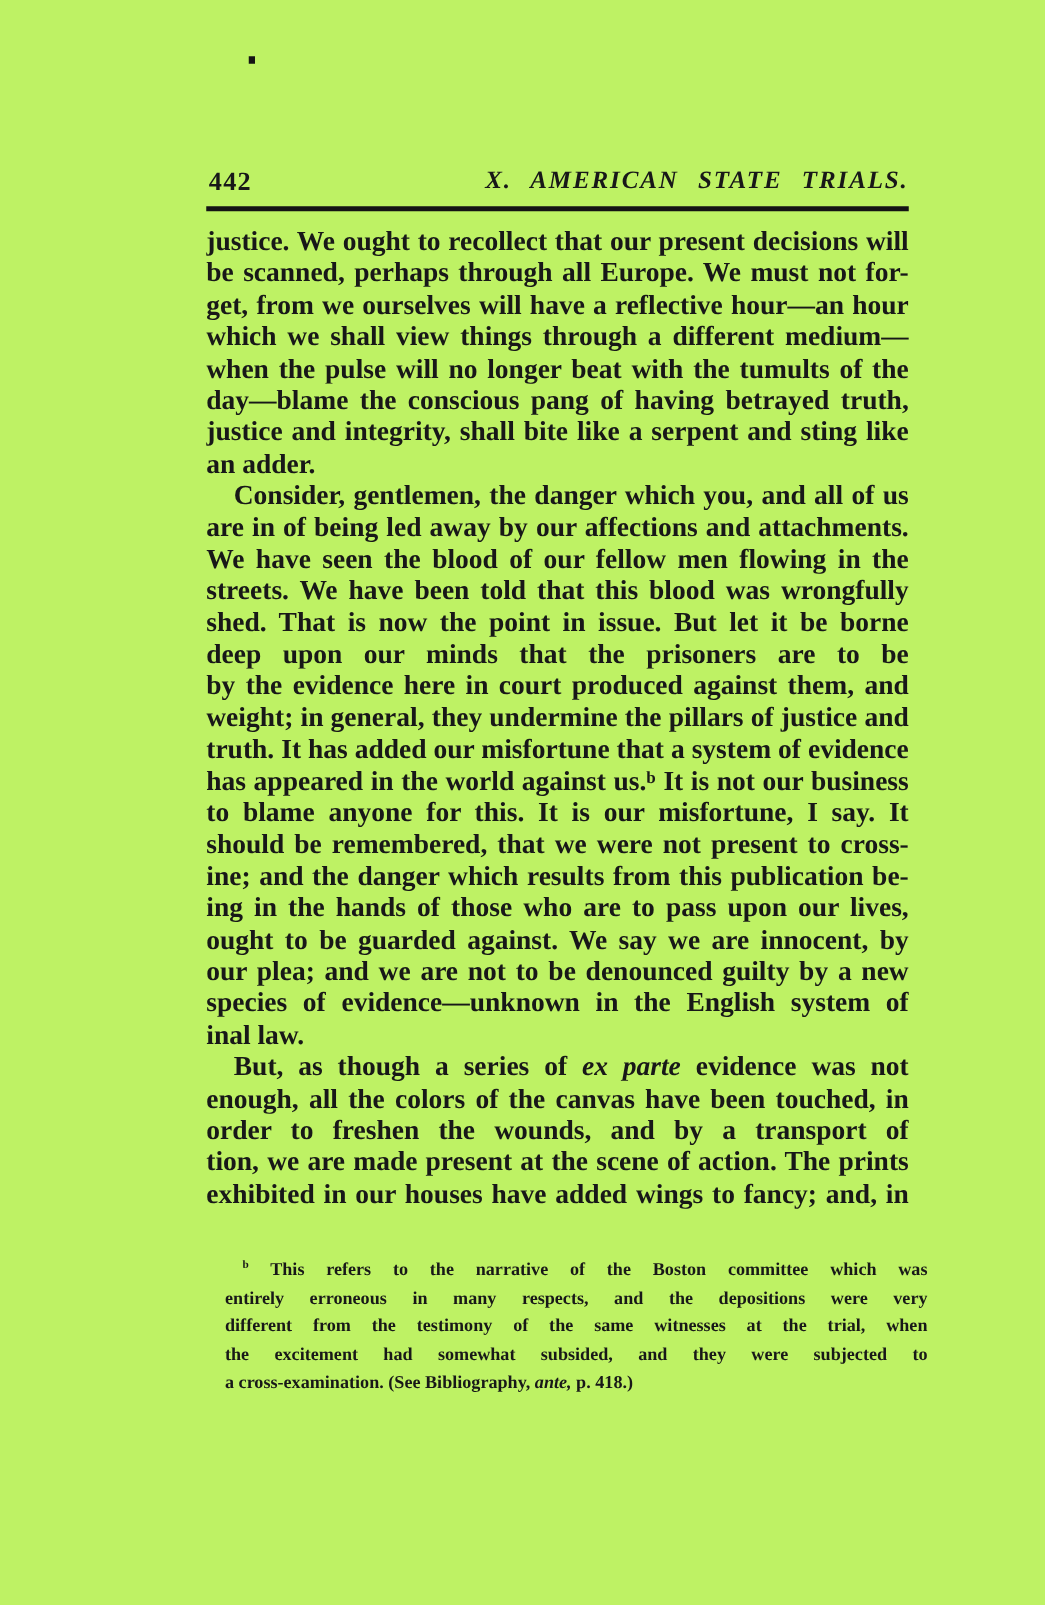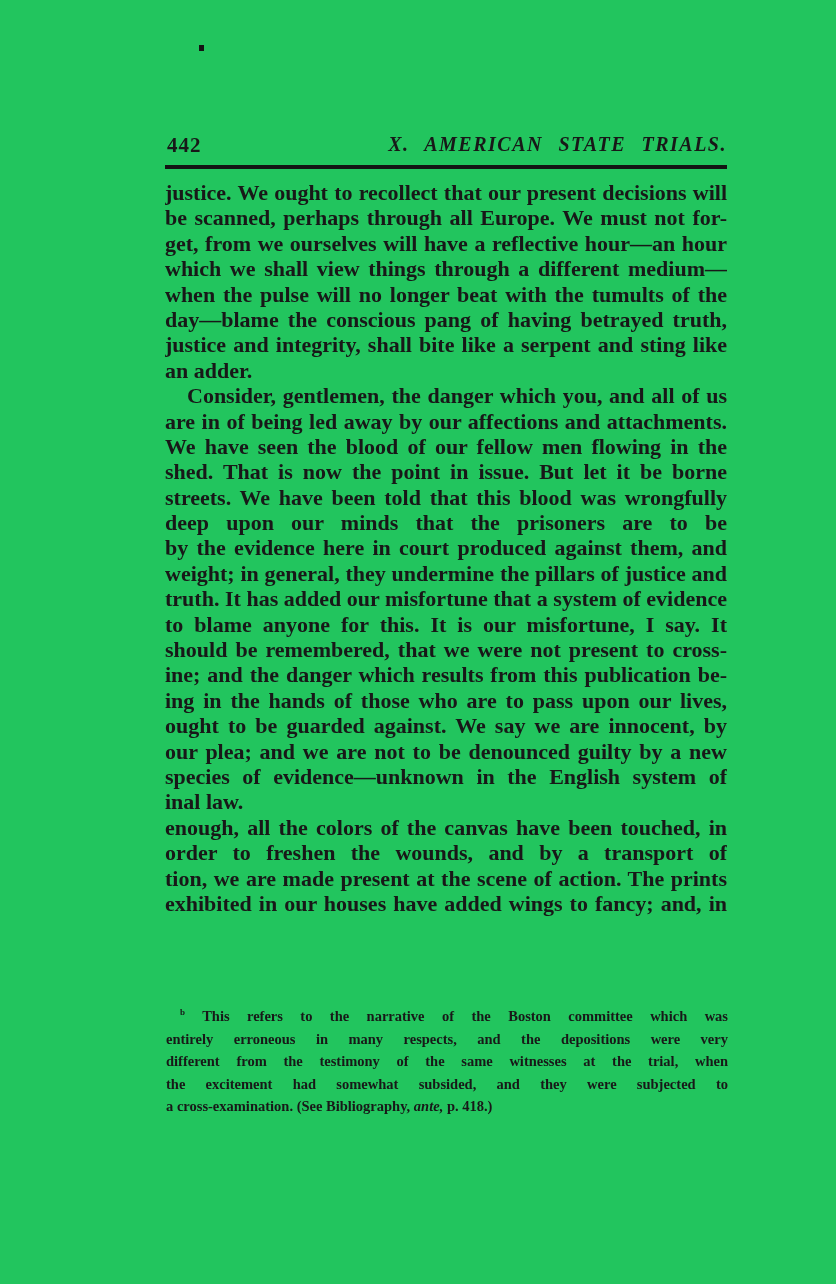--- a/index.html
+++ b/index.html
@@ -1,20 +1,20 @@
 <!DOCTYPE html>
 <html><head>
 <meta charset="utf-8">
 <style>
   html, body { margin: 0; padding: 0; }
   .page {
     position: relative;
     width: 836px;
     height: 1284px;
-    background: #22c55e;
+    background: #bef264;
     font-family: "Liberation Serif", serif;
     color: #181818;
     overflow: hidden;
   }
   .stray-dot {
     position: absolute;
     left: 199px;
     top: 45px;
     width: 5px;
     height: 6px;
@@ -56,21 +56,21 @@
     position: absolute;
     left: 165px;
     top: 180px;
     width: 562px;
     font-size: 22px;
     font-weight: bold;
   }
   .body-text .line { line-height: 25.4px; height: 25.4px; }
   .footnote {
     position: absolute;
-    left: 166px;
+    left: 180px;
     top: 1005px;
     width: 562px;
     font-size: 14.5px;
     font-weight: bold;
   }
   .footnote .line { line-height: 22.5px; height: 22.5px; }
   .line {
     text-align: justify;
     text-align-last: justify;
     white-space: normal;
@@ -104,34 +104,36 @@
       <div class="line"><span>be scanned, perhaps through all Europe.  We must not for-</span></div>
       <div class="line"><span>get, from we ourselves will have a reflective hour—an hour in</span></div>
       <div class="line"><span>which we shall view things through a different medium—</span></div>
       <div class="line"><span>when the pulse will no longer beat with the tumults of the</span></div>
       <div class="line"><span>day—blame the conscious pang of having betrayed truth,</span></div>
       <div class="line"><span>justice and integrity, shall bite like a serpent and sting like</span></div>
       <div class="line end"><span>an adder.</span></div>
       <div class="line indent"><span>Consider, gentlemen, the danger which you, and all of us</span></div>
       <div class="line"><span>are in of being led away by our affections and attachments.</span></div>
       <div class="line"><span>We have seen the blood of our fellow men flowing in the</span></div>
+      <div class="line"><span>streets.  We have been told that this blood was wrongfully</span></div>
       <div class="line"><span>shed.  That is now the point in issue.  But let it be borne</span></div>
-      <div class="line"><span>streets.  We have been told that this blood was wrongfully</span></div>
       <div class="line"><span>deep upon our minds that the prisoners are to be condemned</span></div>
       <div class="line"><span>by the evidence here in court produced against them, and by</span></div>
       <div class="line"><span>weight; in general, they undermine the pillars of justice and</span></div>
       <div class="line"><span>truth.  It has added our misfortune that a system of evidence</span></div>
+      <div class="line"><span>has appeared in the world against us.</span><sup>b</sup><span> It is not our business</span></div>
       <div class="line"><span>to blame anyone for this.  It is our misfortune, I say.  It</span></div>
       <div class="line"><span>should be remembered, that we were not present to cross-exam-</span></div>
       <div class="line"><span>ine; and the danger which results from this publication be-</span></div>
       <div class="line"><span>ing in the hands of those who are to pass upon our lives,</span></div>
       <div class="line"><span>ought to be guarded against.  We say we are innocent, by</span></div>
       <div class="line"><span>our plea; and we are not to be denounced guilty by a new</span></div>
       <div class="line"><span>species of evidence—unknown in the English system of crim-</span></div>
       <div class="line end"><span>inal law.</span></div>
+      <div class="line indent"><span>But, as though a series of </span><i>ex parte</i><span> evidence was not</span></div>
       <div class="line"><span>enough, all the colors of the canvas have been touched, in</span></div>
       <div class="line"><span>order to freshen the wounds, and by a transport of imagina-</span></div>
       <div class="line"><span>tion, we are made present at the scene of action.  The prints</span></div>
       <div class="line"><span>exhibited in our houses have added wings to fancy; and, in</span></div>
     </div>
 
   <div class="footnote">
       <div class="line indent"><sup>b</sup><span> This refers to the narrative of the Boston committee which was</span></div>
       <div class="line"><span>entirely erroneous in many respects, and the depositions were very</span></div>
       <div class="line"><span>different from the testimony of the same witnesses at the trial, when</span></div>

